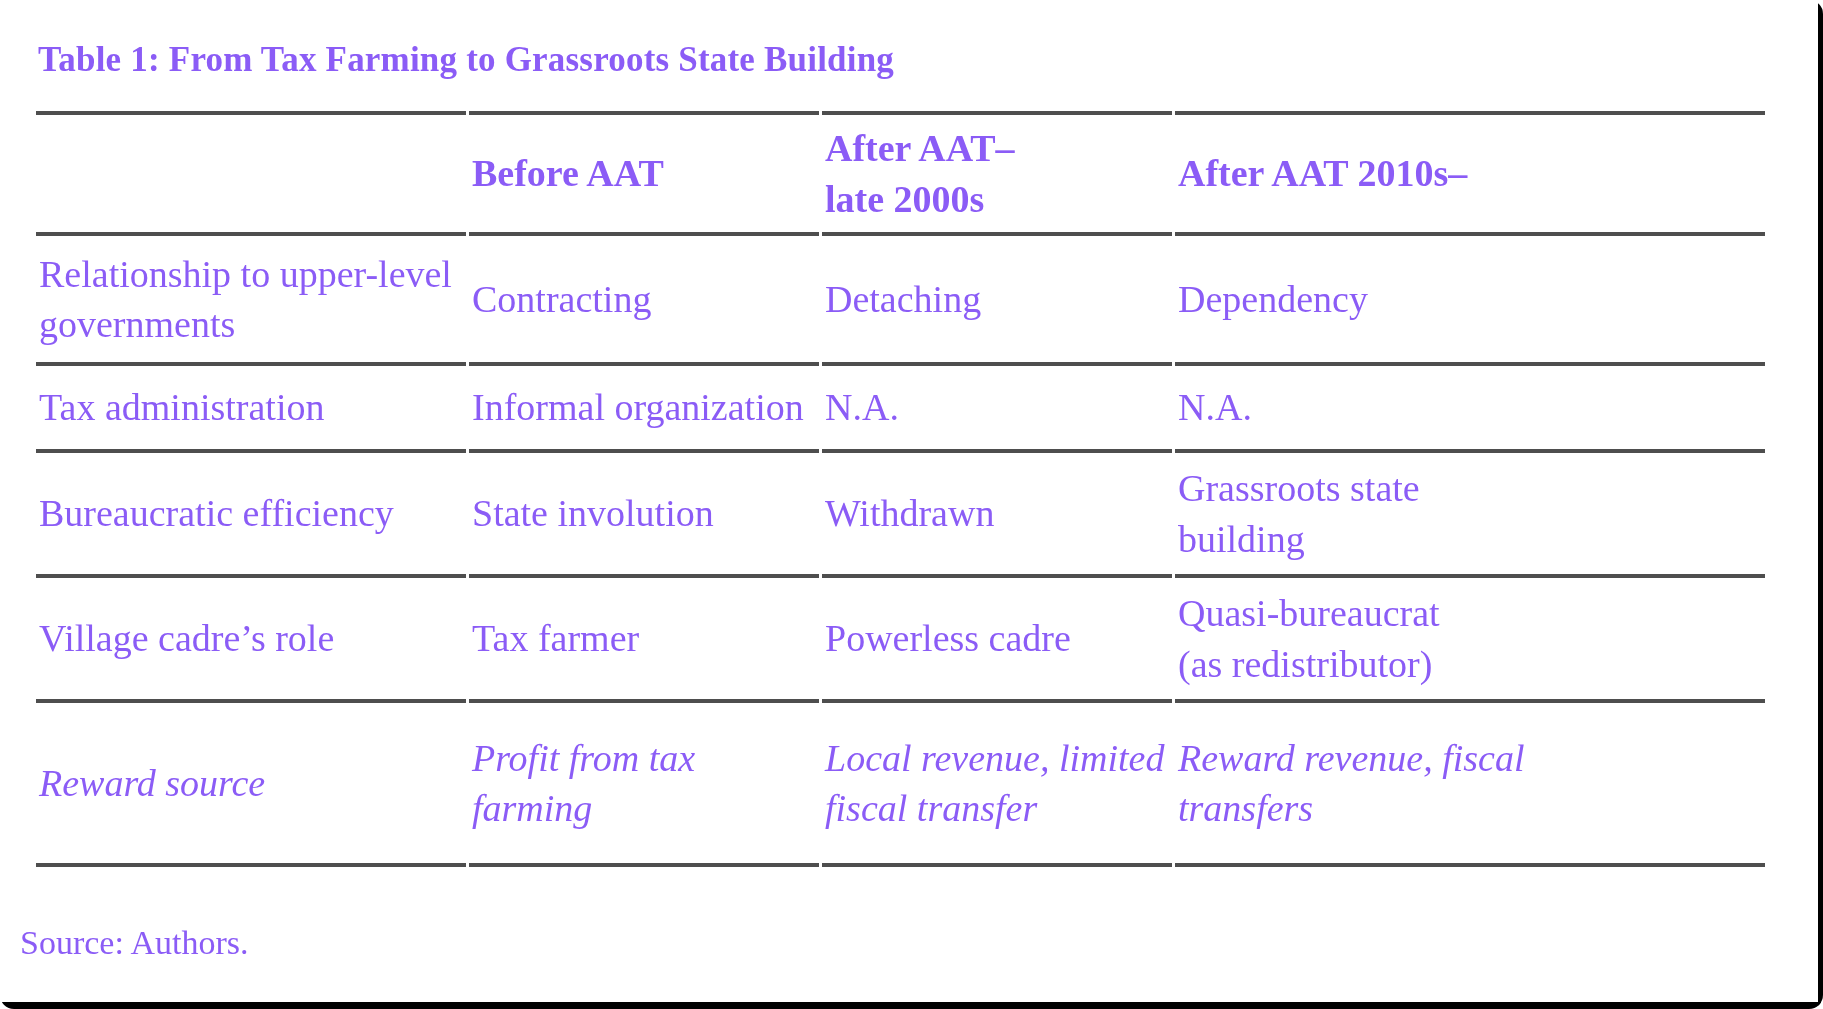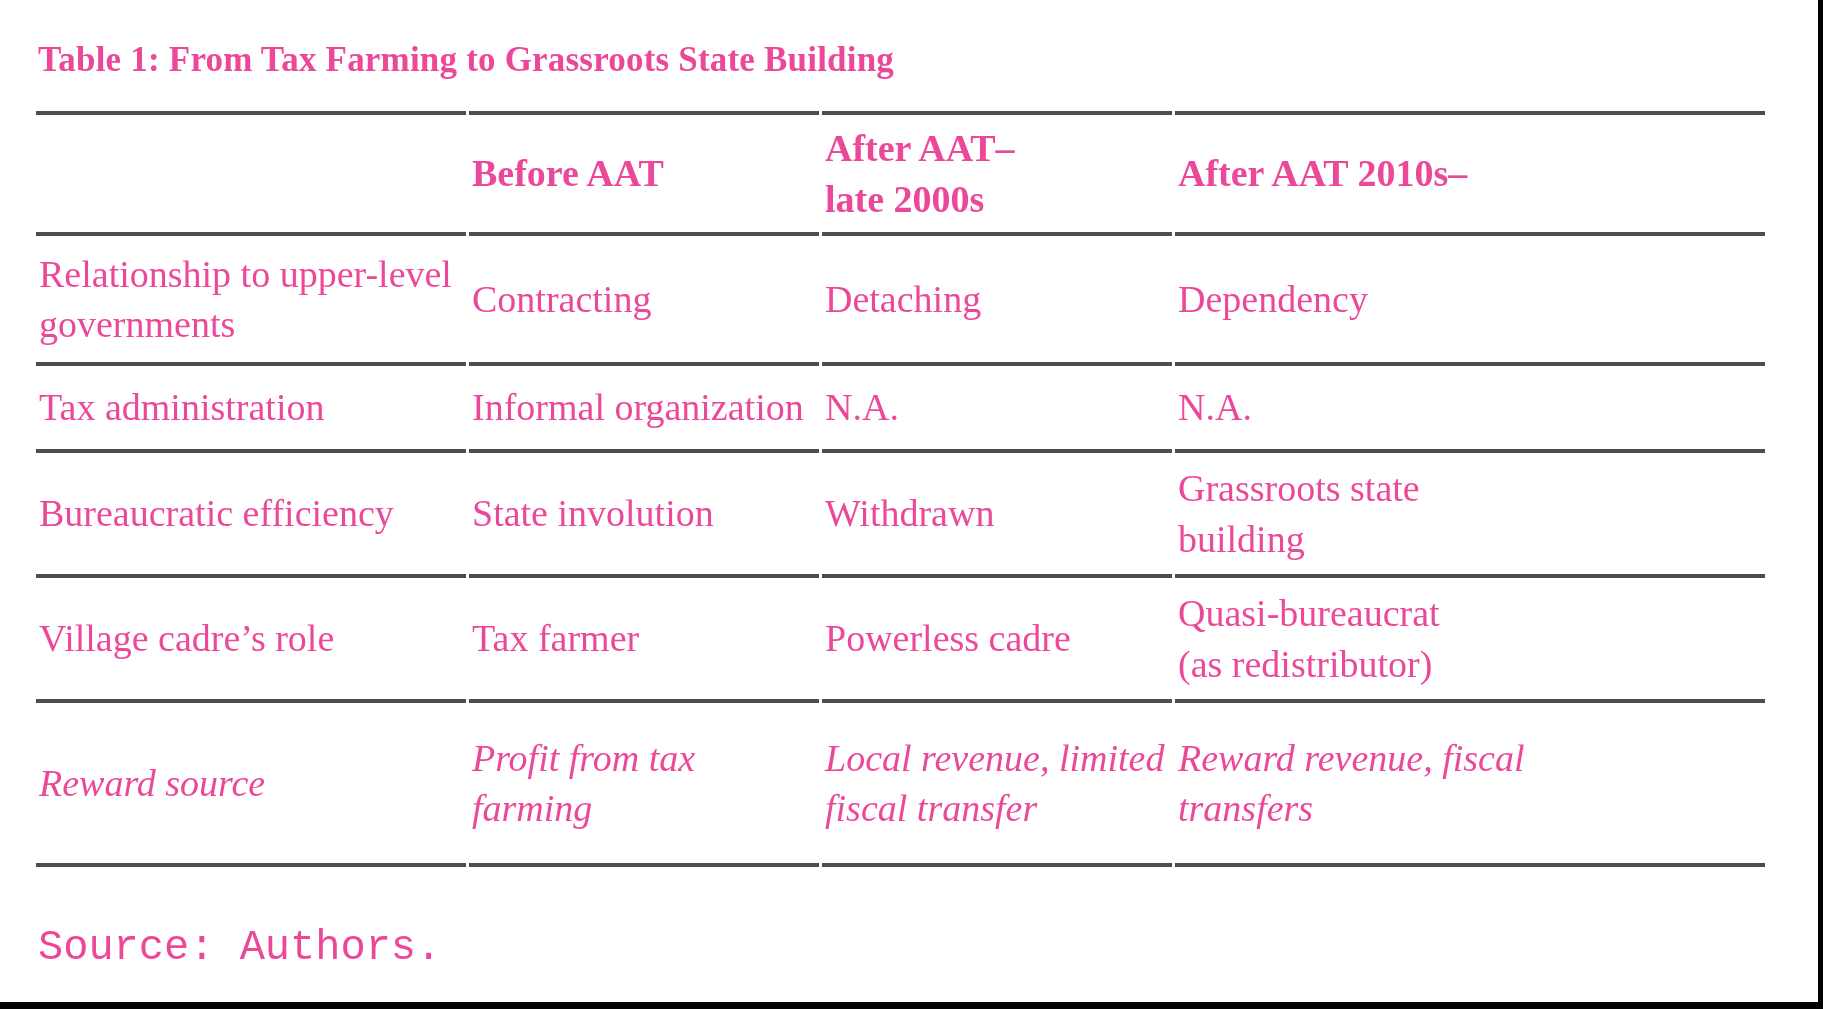--- a/index.html
+++ b/index.html
@@ -2,21 +2,22 @@
 <html><head>
 <meta charset="utf-8">
 <style>
   html,body{margin:0;padding:0;background:#ffffff;}
   .canvas{
     position:relative;
     width:1823px;height:1009px;
     background:#ffffff;
     overflow:hidden;
     font-family:"Liberation Serif","DejaVu Serif",serif;
-    color:#ec4899;
+    color:#8b5cf6;
+    border-radius:14px;
   }
   .content{
     position:absolute;inset:0;
     filter:blur(0.45px);
   }
   .doc-title{
     position:absolute;
     left:38px;top:40px;
     font-size:35px;font-weight:700;
     letter-spacing:0.2px;
@@ -49,24 +50,23 @@
   }
   tr.hdr{height:125px;}
   tr.r1{height:75px;}
   tr.r2{height:130px;}
   tr.r3{height:87px;}
   tr.r4{height:125px;margin-top:44px;}
   tr.r5{height:125px;}
   tr.r6{height:164px;font-style:italic;}
   .source-note{
     position:absolute;
-    left:38px;top:924px;
-    font-size:42px;
+    left:20px;top:924px;
+    font-size:34px;
     white-space:nowrap;
-    font-family:Liberation Mono, monospace;
   }
   .frame-right{
     position:absolute;
     top:0;right:0;
     width:5px;height:1009px;
     background:#000000;
   }
   .frame-bottom{
     position:absolute;
     left:0;bottom:0;

